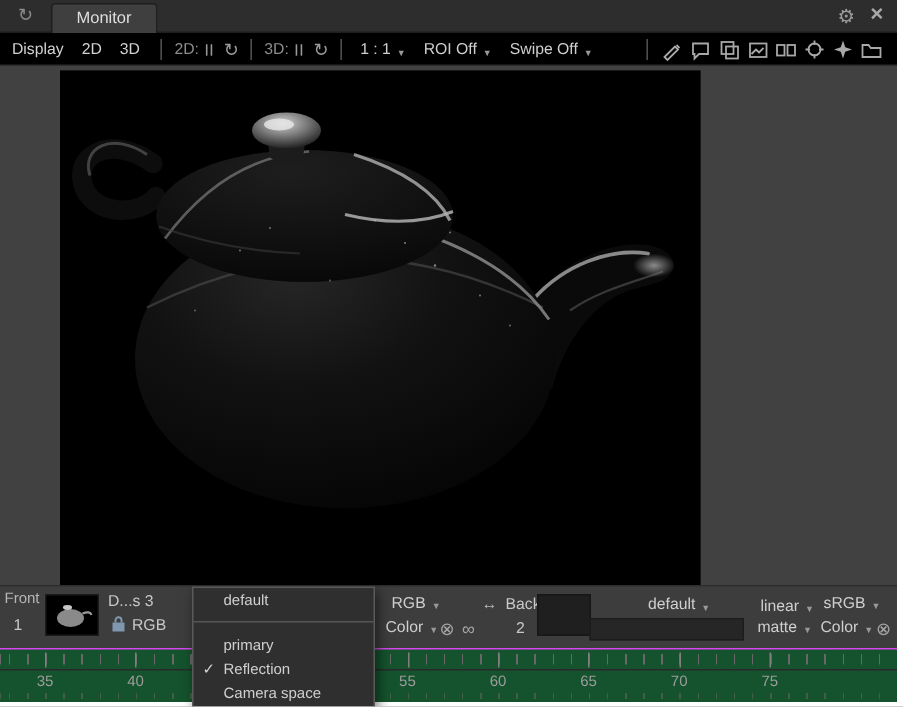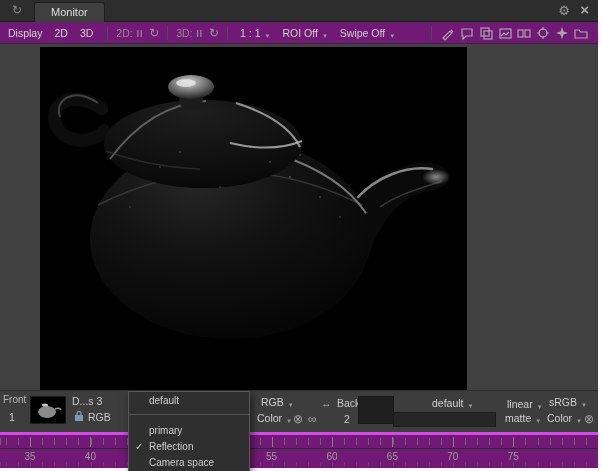--- a/index.html
+++ b/index.html
@@ -9,21 +9,21 @@
   #app{position:absolute;left:0;top:0;width:598px;height:468px;background:#414141;font-size:10.5px;color:#c8c8c8}
 
   
   .tabbar{position:absolute;left:0;top:0;width:100%;height:22px;background:#2d2d2d;border-bottom:1px solid #1e1e1e}
   .tab-left-icon{position:absolute;left:12px;top:3px;font-size:12px;color:#8a8a8a}
   .tab{position:absolute;left:34px;top:2px;height:20px;padding:0 16px;background:#3f3f3f;border:1px solid #1e1e1e;border-bottom:none;border-radius:3px 3px 0 0;line-height:18px;color:#dedede;font-size:11px}
   .tab-gear{position:absolute;right:28px;top:3px;font-size:13px;color:#9a9a9a;cursor:pointer}
   .tab-close{position:absolute;right:9px;top:1px;font-size:15px;font-weight:bold;color:#a8a8a8;cursor:pointer}
 
   
-  .toolbar{position:absolute;left:0;top:22px;width:100%;height:22px;background:#701a75;border-bottom:1px solid #2d2d2d;display:flex;align-items:center;padding:0 8px}
+  .toolbar{position:absolute;left:0;top:22px;width:100%;height:22px;background:#000000;border-bottom:1px solid #2d2d2d;display:flex;align-items:center;padding:0 8px}
   .t-label{color:#d2d2d2;margin-right:8px}
   .t-btn{background:none;border:none;color:#d2d2d2;font:inherit;padding:2px 4px;margin-right:4px;cursor:pointer}
   .sep{width:1px;height:14px;background:#2a2a2a;border-right:1px solid #4e4e4e;margin:0 6px}
   .t-dim{color:#8d8d8d;margin:0 4px 0 2px}
   .t-pause{color:#9a9a9a;font-size:8px;font-weight:bold;letter-spacing:1px;margin-right:6px;cursor:pointer}
   .t-refresh{color:#9a9a9a;font-size:12px;margin-right:2px;cursor:pointer}
   .dd{display:inline-flex;align-items:flex-end;gap:4px;margin:0 6px;cursor:pointer;color:#cfcfcf}
   .caret{font-size:6px;color:#999;line-height:1}
   .t-spacer{flex:1}
   .t-icon{width:17px;height:16px;margin-left:2px;cursor:pointer;flex:none}
@@ -43,21 +43,21 @@
   .circ{color:#a5a5a5;font-size:12px;cursor:pointer}
 
   
   .menu{position:absolute;left:128px;top:0;width:122px;height:81px;background:#2f2f2f;border:1px solid #5a5a5a;box-shadow:2px 3px 8px rgba(0,0,0,.55);z-index:30;padding-top:0;font-size:10px;color:#cfcfcf}
   .menu-item{position:relative;height:16px;line-height:16px;padding-left:20px;cursor:pointer}
   .menu-item.first{height:17px;line-height:17px}
   .menu-divider{height:1px;background:#565656;margin:5px 0 8px}
   .menu-check{position:absolute;left:6px;top:0;color:#d5d5d5}
 
   
-  .timeline{position:absolute;left:0;top:432px;width:100%;height:36px;background:#701a75;border-top:3px solid #d946ef}
+  .timeline{position:absolute;left:0;top:432px;width:100%;height:36px;background:#14532d;border-top:1px solid #d946ef}
   .tl-minor{position:absolute;left:0;top:3px;width:100%;height:7px;
     background-image:repeating-linear-gradient(90deg,#686868 0,#686868 1px,transparent 1px,transparent 12.08px);
     background-position-x:6px}
   .tl-minor.bottom{top:auto;bottom:2px;height:4px;opacity:.55}
   .tl-line{position:absolute;left:0;top:13px;width:100%;height:1px;background:#2a2a2a}
   .tl-labels{position:absolute;left:0;top:0;width:100%;height:100%}
   .tl-major{position:absolute;top:2px;width:1px;height:10px;background:#808080}
   .tl-num{position:absolute;top:16px;transform:translateX(-50%);font-size:10px;color:#9c9c9c}
 </style>
 </head>

